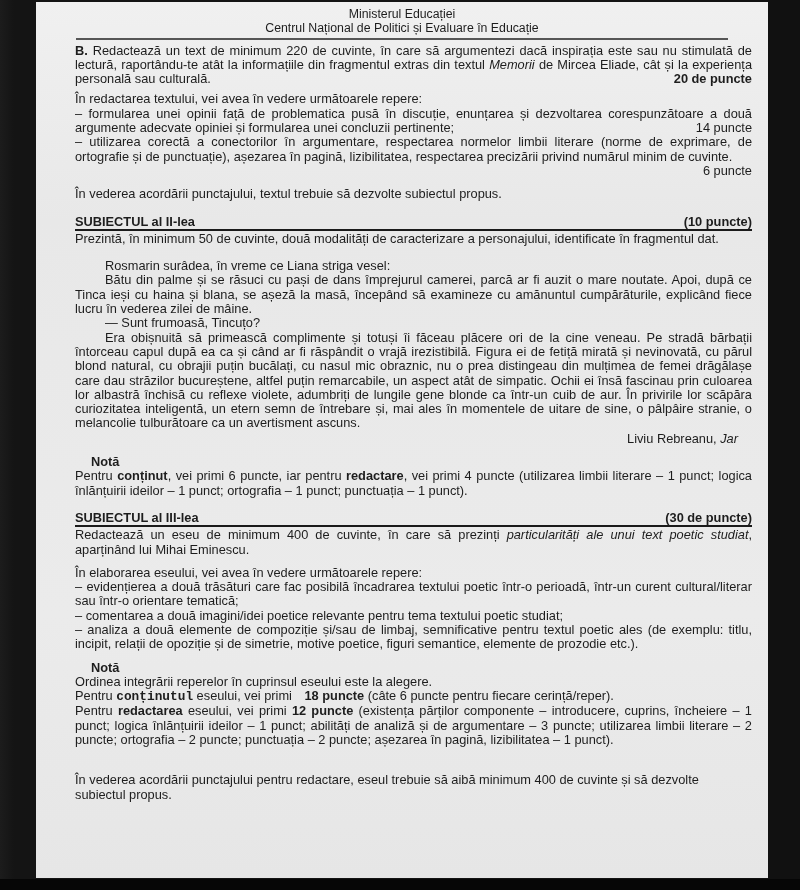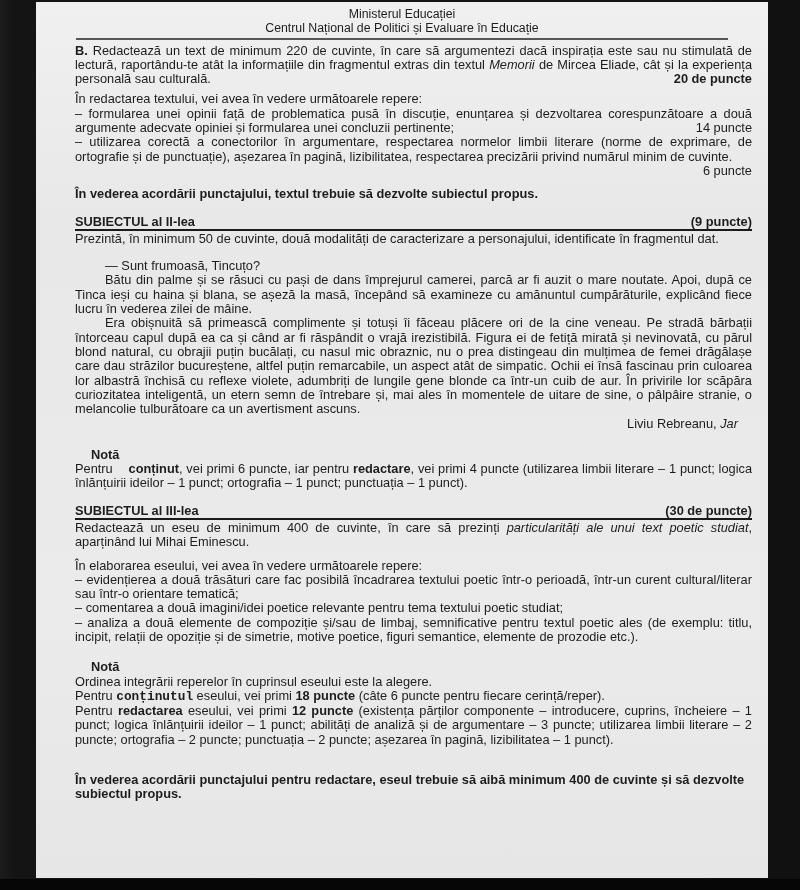--- a/index.html
+++ b/index.html
@@ -38,32 +38,32 @@
     border-bottom: 2px solid #565656;
   }
   .content { padding: 0 16px 0 39px; }
   p { margin: 0; }
   .just { text-align: justify; }
   .b { font-weight: bold; }
   .i { font-style: italic; }
   .pts { float: right; }
   .pts-line { text-align: right; }
   .mt6 { margin-top: 6px; }
-  .note-strong { font-weight: bold; margin: 9px 0 9px 0; }
+  .note-strong { font-weight: normal; margin: 9px 0 9px 0; }
   .subject-heading {
     display: flex; justify-content: space-between;
     font-weight: bold;
     border-bottom: 2px solid #1a1a1a;
     margin: 13px 0 1px 0;
     padding-bottom: 0px;
   }
   .fragment { margin-top: 13px; }
   .fragment p { text-indent: 30px; }
   .attribution { text-align: right; margin: 1px 14px 0 0; }
-  .nota-label { font-weight: bold; margin-top: 16px; padding-left: 16px; }
+  .nota-label { font-weight: bold; margin-top: 9px; padding-left: 16px; }
   .final-note { margin-top: 26px; }
   .s3-task { margin-top: 1px; }
 </style>
 </head>
 <body>
 
 <div class="frame">
   <div class="page">
 
     <div class="doc-header">
@@ -87,54 +87,55 @@
 
       <p class="just">
         <span>– utilizarea corectă a conectorilor în argumentare, respectarea normelor limbii literare (norme de exprimare, de ortografie și de punctuație), așezarea în pagină, lizibilitatea, respectarea precizării privind numărul minim de cuvinte.</span>
       </p>
       <div class="pts-line">6 puncte</div>
 
       <p class="note-strong">În vederea acordării punctajului, textul trebuie să dezvolte subiectul propus.</p>
 
       <div class="subject-heading">
         <span>SUBIECTUL al II-lea</span>
-        <span>(9 puncte)</span>
+        <span>(10 puncte)</span>
       </div>
 
       <p class="just">Prezintă, în minimum 50 de cuvinte, două modalități de caracterizare a personajului, identificate în fragmentul dat.</p>
 
       <div class="fragment">
+        <p class="just">Rosmarin surâdea, în vreme ce Liana striga vesel:</p>
+        <p class="just">Bătu din palme și se răsuci cu pași de dans împrejurul camerei, parcă ar fi auzit o mare noutate. Apoi, după ce Tinca ieși cu haina și blana, se așeză la masă, începând să examineze cu amănuntul cumpărăturile, explicând fiece lucru în vederea zilei de mâine.</p>
         <p class="just">— Sunt frumoasă, Tincuțo?</p>
-        <p class="just">Bătu din palme și se răsuci cu pași de dans împrejurul camerei, parcă ar fi auzit o mare noutate. Apoi, după ce Tinca ieși cu haina și blana, se așeză la masă, începând să examineze cu amănuntul cumpărăturile, explicând fiece lucru în vederea zilei de mâine.</p>
         <p class="just">Era obișnuită să primească complimente și totuși îi făceau plăcere ori de la cine veneau. Pe stradă bărbații întorceau capul după ea ca și când ar fi răspândit o vrajă irezistibilă. Figura ei de fetiță mirată și nevinovată, cu părul blond natural, cu obrajii puțin bucălați, cu nasul mic obraznic, nu o prea distingeau din mulțimea de femei drăgălașe care dau străzilor bucureștene, altfel puțin remarcabile, un aspect atât de simpatic. Ochii ei însă fascinau prin culoarea lor albastră închisă cu reflexe violete, adumbriți de lungile gene blonde ca într-un cuib de aur. În privirile lor scăpăra curiozitatea inteligentă, un etern semn de întrebare și, mai ales în momentele de uitare de sine, o pâlpâire stranie, o melancolie tulburătoare ca un avertisment ascuns.</p>
       </div>
 
       <div class="attribution">
         <span>Liviu Rebreanu, </span><span class="i">Jar</span>
       </div>
 
       <p class="nota-label">Notă</p>
-      <p class="just"><span>Pentru </span><span style="font-weight: bold; margin-left: 12px;">conținut</span><span>, vei primi 6 puncte, iar pentru </span><span style="font-weight: bold;">redactare</span><span>, vei primi 4 puncte (utilizarea limbii literare – 1 punct; logica înlănțuirii ideilor – 1 punct; ortografia – 1 punct; punctuația – 1 punct).</span></p>
+      <p class="just"><span>Pentru </span><span style="font-weight: bold;">conținut</span><span>, vei primi 6 puncte, iar pentru </span><span style="font-weight: bold;">redactare</span><span>, vei primi 4 puncte (utilizarea limbii literare – 1 punct; logica înlănțuirii ideilor – 1 punct; ortografia – 1 punct; punctuația – 1 punct).</span></p>
 
 
       <div class="subject-heading">
         <span>SUBIECTUL al III-lea</span>
         <span>(30 de puncte)</span>
       </div>
 
       <p class="just s3-task"><span>Redactează un eseu de minimum 400 de cuvinte, în care să prezinți </span><span style="font-style: italic;">particularități ale unui text poetic studiat</span><span>, aparținând lui Mihai Eminescu.</span></p>
 
       <p class="mt6" style="margin-top:9px">În elaborarea eseului, vei avea în vedere următoarele repere:</p>
       <p class="just">– evidențierea a două trăsături care fac posibilă încadrarea textului poetic într-o perioadă, într-un curent cultural/literar sau într-o orientare tematică;</p>
       <p class="just">– comentarea a două imagini/idei poetice relevante pentru tema textului poetic studiat;</p>
       <p class="just">– analiza a două elemente de compoziție și/sau de limbaj, semnificative pentru textul poetic ales (de exemplu: titlu, incipit, relații de opoziție și de simetrie, motive poetice, figuri semantice, elemente de prozodie etc.).</p>
 
       <p class="nota-label">Notă</p>
       <p>Ordinea integrării reperelor în cuprinsul eseului este la alegere.</p>
-      <p class="just"><span>Pentru </span><span style="font-weight: bold; font-family: Liberation Mono, monospace;">conținutul</span><span> eseului, vei primi </span><span style="font-weight: bold;">18 puncte</span><span> (câte 6 puncte pentru fiecare cerință/reper).</span></p>
+      <p class="just"><span>Pentru </span><span style="font-weight: bold; font-family: Liberation Mono, monospace;">conținutul</span><span> eseului, vei primi </span><span style="font-weight: bold; margin-left: 9px;">18 puncte</span><span> (câte 6 puncte pentru fiecare cerință/reper).</span></p>
       <p class="just"><span>Pentru </span><span style="font-weight: bold;">redactarea</span><span> eseului, vei primi </span><span style="font-weight: bold;">12 puncte</span><span> (existența părților componente – introducere, cuprins, încheiere – 1 punct; logica înlănțuirii ideilor – 1 punct; abilități de analiză și de argumentare – 3 puncte; utilizarea limbii literare – 2 puncte; ortografia – 2 puncte; punctuația – 2 puncte; așezarea în pagină, lizibilitatea – 1 punct).</span></p>
 
       <p class="note-strong final-note">În vederea acordării punctajului pentru redactare, eseul trebuie să aibă minimum 400 de cuvinte și să dezvolte subiectul propus.</p>
 
     </div>
   </div>
   <div class="bottom-bar"></div>
 </div>
 
 </body></html>

